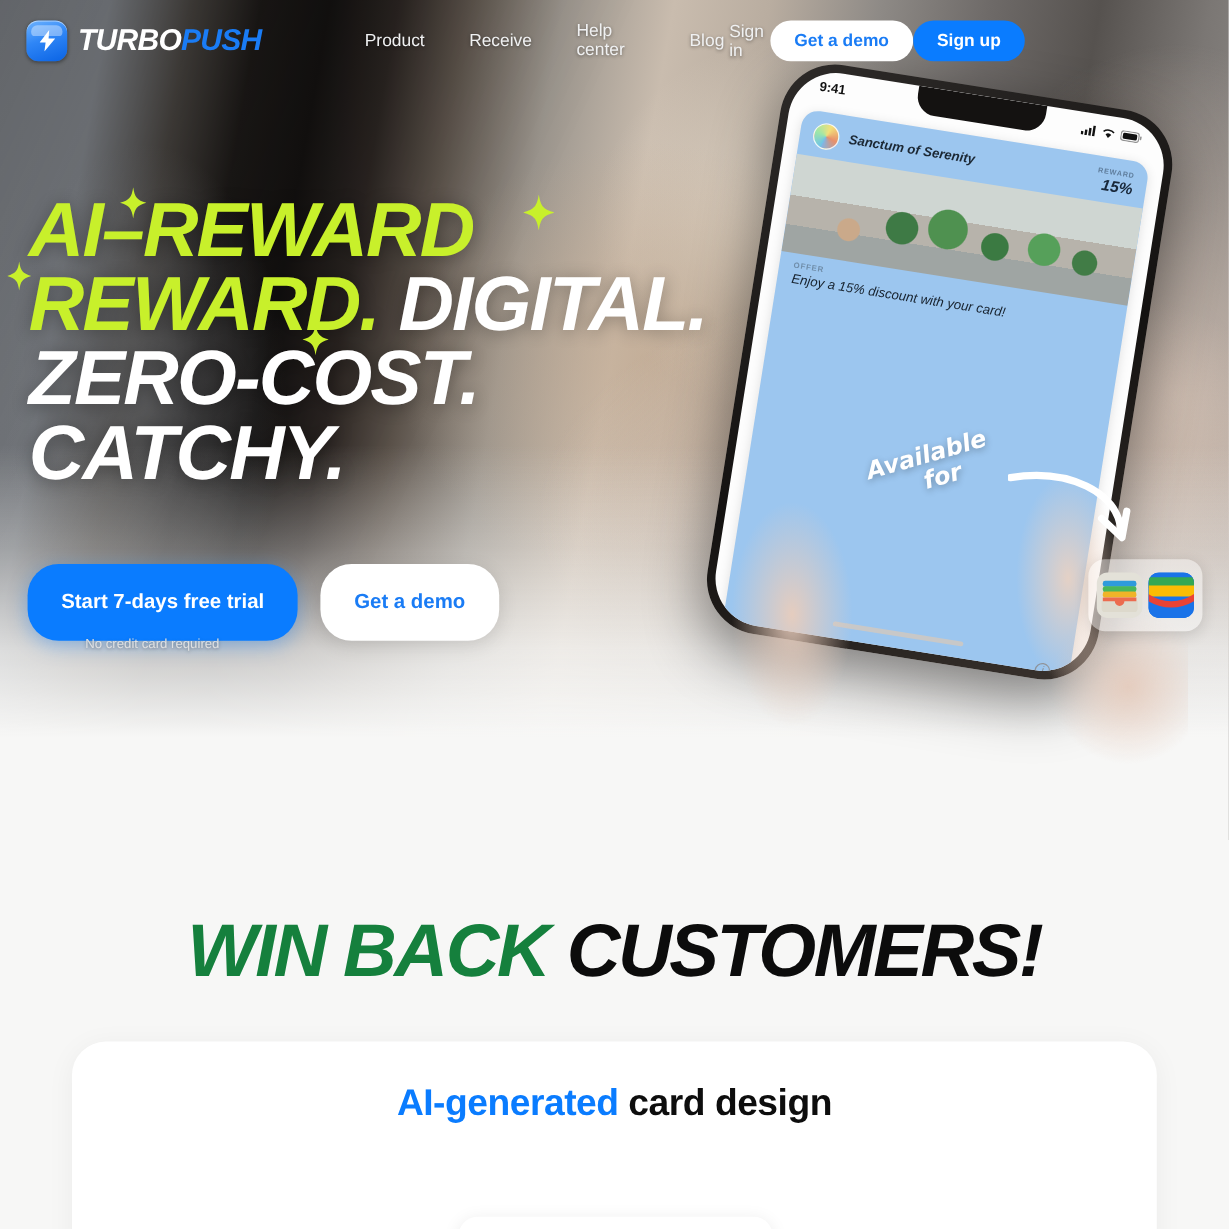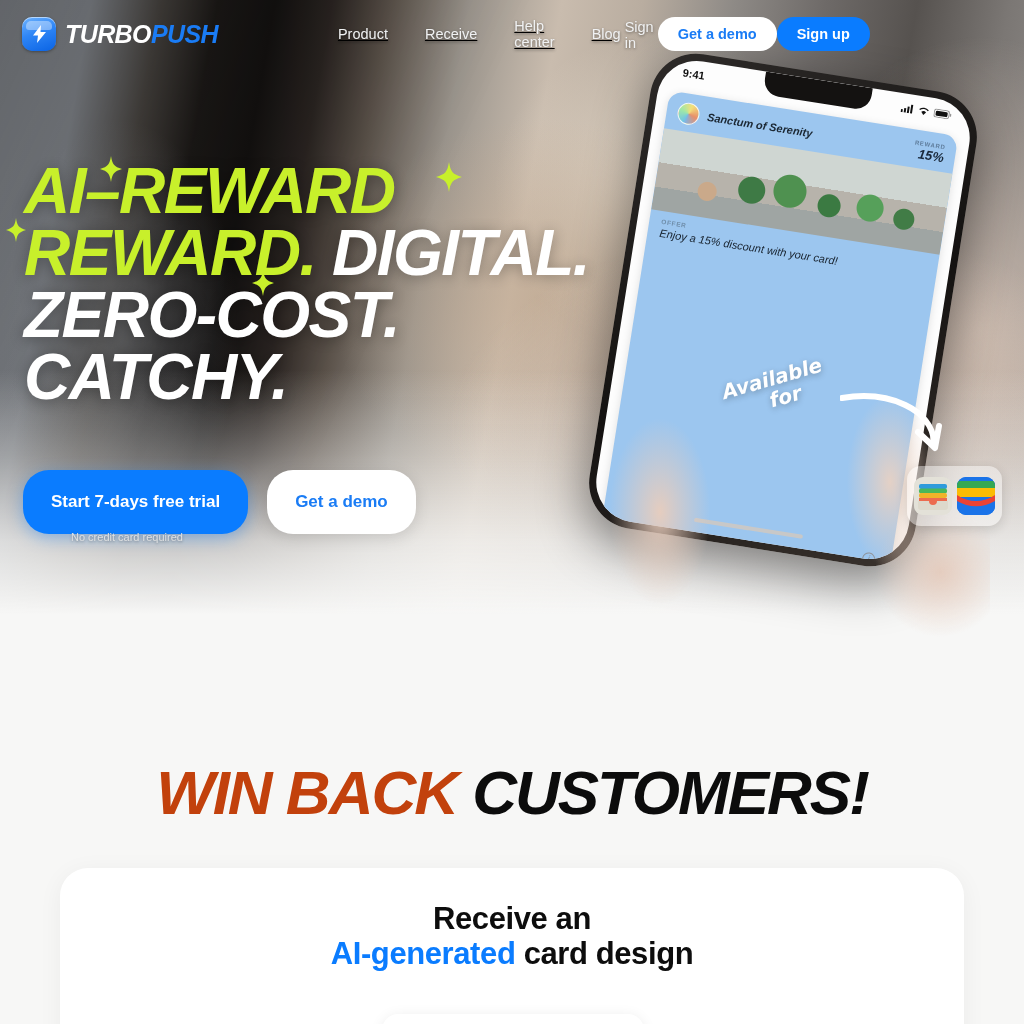--- a/index.html
+++ b/index.html
@@ -71,21 +71,21 @@
     border-radius:5px 5px 3px 3px; background:rgba(255,255,255,.38);
   }
   .logo-mark svg { position:relative; z-index:2; }
   .logo-text {
     font-size:25px; font-weight:bold; font-style:italic;
     letter-spacing:-.6px; line-height:1; white-space:nowrap;
   }
   .logo-text .t1 { color:#ffffff; }
   .logo-text .t2 { color:#1a7cf5; }
 
-  .nav-links { display:flex; align-items:center; gap:37px; margin-left:120px;text-decoration:underline; }
+  .nav-links { display:flex; align-items:center; gap:37px; margin-left:86px; }
   .nav-link {
     color:#f0f1f2; font-size:14.5px; text-decoration:none;
     text-shadow:0 1px 3px rgba(0,0,0,.45);
   }
   .nav-right { margin-left:auto; display:flex; align-items:flex-end; margin-right:22px; }
   .signin {
     color:#f0f1f2; font-size:14.5px; text-decoration:none; padding:0 4px;
     text-shadow:0 1px 3px rgba(0,0,0,.45);
   }
   .btn {
@@ -230,21 +230,21 @@
   
   .section2 {
     position:absolute; left:0; top:700px; width:1024px; height:324px;
     background:#f7f7f6;
   }
   .winback {
     position:absolute; left:0; right:0; top:62px; text-align:center;
     font-size:62px; font-weight:bold; font-style:italic;
     letter-spacing:-2px; line-height:1; white-space:nowrap;
   }
-  .winback .blue { color:#c2410c; }
+  .winback .blue { color:#15803d; }
   .winback .blk  { color:#0c0c0c; }
 
   .panel {
     position:absolute; left:60px; top:168px; width:904px; height:220px;
     background:#ffffff; border-radius:28px;
     box-shadow:0 4px 24px rgba(0,0,0,.05);
     overflow:hidden;
   }
   .panel-title {
     text-align:center; margin-top:34px;
@@ -410,21 +410,20 @@
 </div>
 
 <div class="section2">
   <div class="winback">
     <span class="blue">WIN BACK</span>
      <span class="blk">CUSTOMERS!</span>
   </div>
 
   <div class="panel">
     <div class="panel-title">
-      <div>Receive an</div>
       <div>
         <span class="hl">AI-generated</span>
          <span>card design</span>
       </div>
     </div>
     <div class="inner-card">
 
       <div class="inner-tag"></div>
     </div>
   </div>

